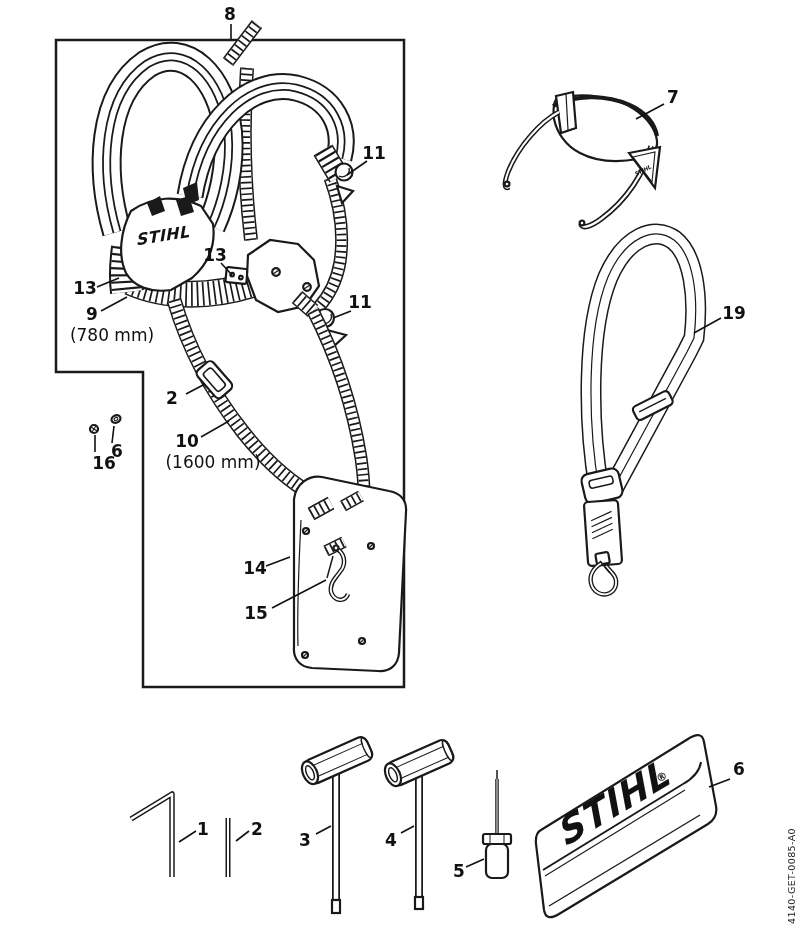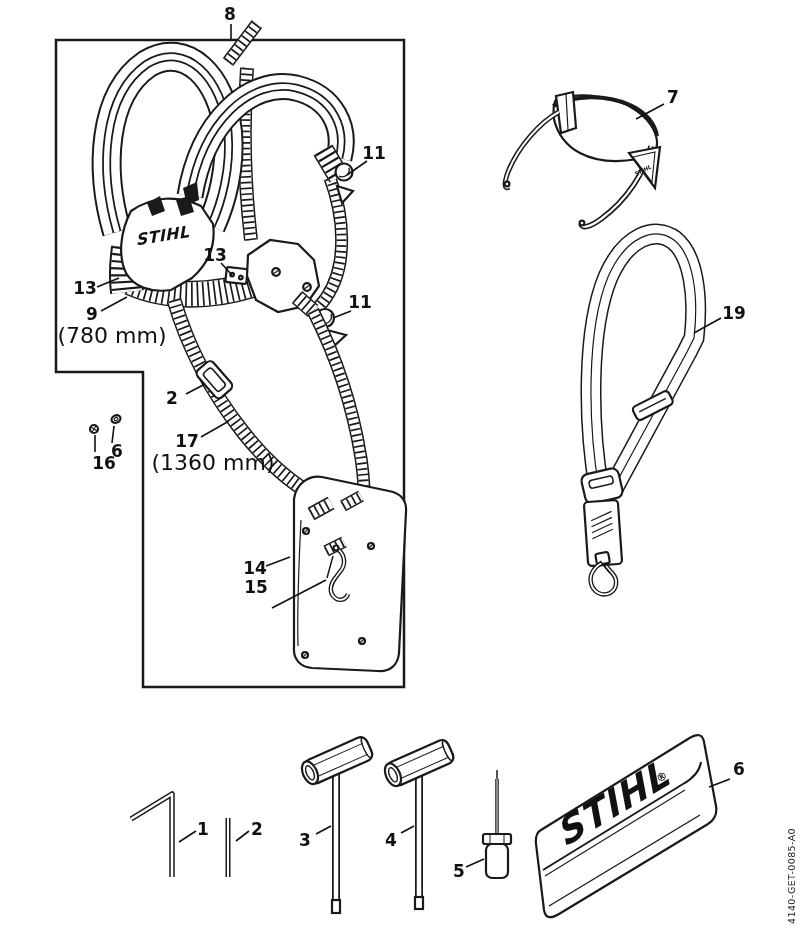--- a/index.html
+++ b/index.html
@@ -9,21 +9,21 @@
   .k{stroke:#1a1a1a;fill:none;}
   .w{stroke:#fff;fill:none;}
   .r{stroke-dasharray:1.7 4;}
   .r2{stroke-dasharray:2.2 4.4;}
   .f{fill:#fff;stroke:#1a1a1a;stroke-width:2.2;}
   .ld{stroke:#111;stroke-width:1.6;}
   .dk{fill:#1a1a1a;stroke:none;}
   text.logo{font-family:"DejaVu Sans",sans-serif;font-weight:bold;font-style:italic;fill:#111;}
   .lbl{position:absolute;transform:translate(-50%,-50%);font:bold 17px "DejaVu Sans",sans-serif;
        color:#111;white-space:nowrap;}
-  .dim{font-weight:400;font-size:22px;}
+  .dim{font-weight:400;font-size:17px;}
 </style>
 </head>
 <body>
 
 <div id="stage">
 <svg width="800" height="936" viewBox="0 0 800 936">
 
   <g>
     <path class="k" stroke-width="2.5" d="M 56 40 H 404 V 687 H 143 V 372 H 56 Z"></path>
   </g>
@@ -310,25 +310,25 @@
   <div class="lbl" style="left:230px;top:14px">8</div>
   <div class="lbl" style="left:673px;top:97px">7</div>
   <div class="lbl" style="left:374px;top:153px">11</div>
   <div class="lbl" style="left:215px;top:255px">13</div>
   <div class="lbl" style="left:85px;top:288px">13</div>
   <div class="lbl" style="left:92px;top:314px">9</div>
   <div class="lbl dim" style="left:112px;top:335px">(780 mm)</div>
   <div class="lbl" style="left:360px;top:302px">11</div>
   <div class="lbl" style="left:734px;top:313px">19</div>
   <div class="lbl" style="left:172px;top:398px">2</div>
-  <div class="lbl" style="left:187px;top:441px">17</div>
-  <div class="lbl dim" style="left:213px;top:462px">(1360 mm)</div>
+  <div class="lbl" style="left:187px;top:441px">10</div>
+  <div class="lbl dim" style="left:213px;top:462px">(1600 mm)</div>
   <div class="lbl" style="left:104px;top:463px">16</div>
   <div class="lbl" style="left:117px;top:451px">6</div>
   <div class="lbl" style="left:255px;top:568px">14</div>
-  <div class="lbl" style="left:256px;top:587px">15</div>
+  <div class="lbl" style="left:256px;top:613px">15</div>
   <div class="lbl" style="left:203px;top:829px">1</div>
   <div class="lbl" style="left:257px;top:829px">2</div>
   <div class="lbl" style="left:305px;top:840px">3</div>
   <div class="lbl" style="left:391px;top:840px">4</div>
   <div class="lbl" style="left:459px;top:871px">5</div>
   <div class="lbl" style="left:739px;top:769px">6</div>
 </div>
 
 </body></html>

